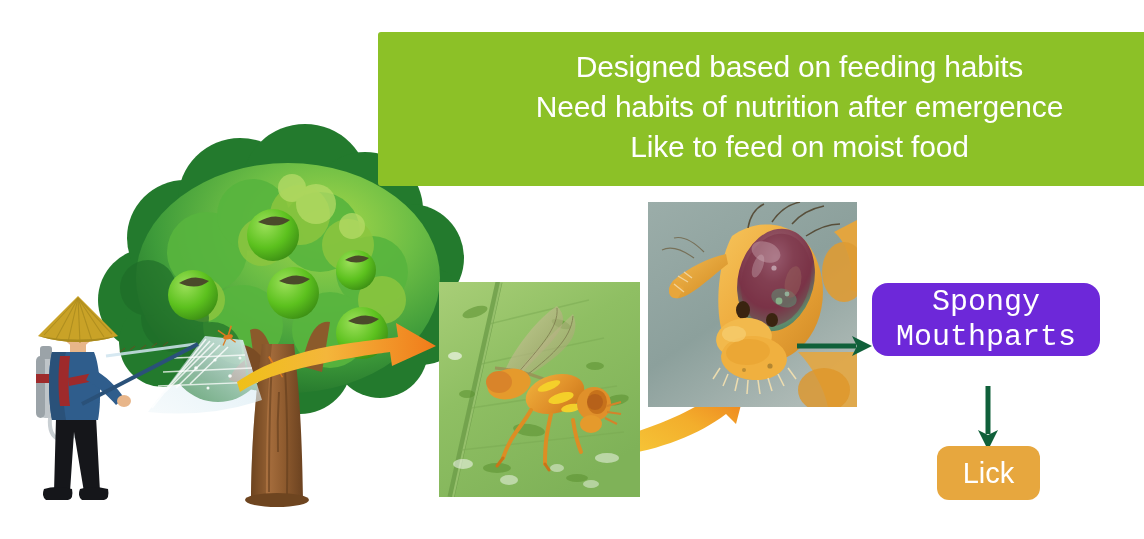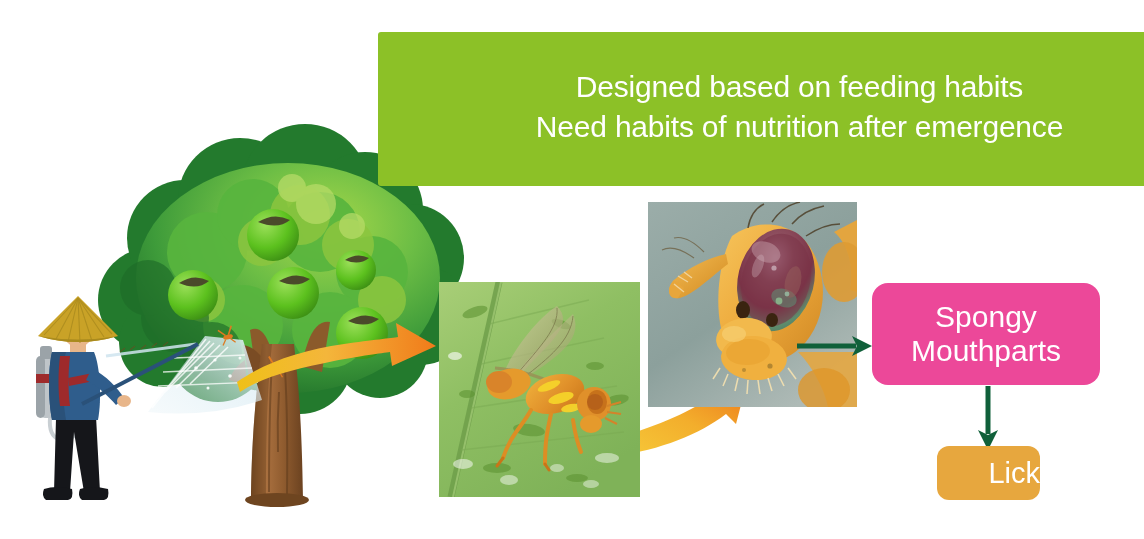--- a/index.html
+++ b/index.html
@@ -42,46 +42,47 @@
     white-space: nowrap;
     letter-spacing: -0.2px;
     text-align: center;
   }
 
   
   #mouthparts-box {
     left: 872px;
     top: 283px;
     width: 228px;
-    height: 102px;
-    background: #ec4899;
+    height: 73px;
+    background: #6d28d9;
     border-radius: 16px;
     display: flex;
     align-items: center;
     justify-content: center;
     text-align: center;
+    font-family: Liberation Mono, monospace;
   }
   #mouthparts-box .label {
     color: #ffffff;
     font-size: 30px;
     line-height: 1.14;
     white-space: pre-line;
   }
 
   
   #lick-box {
     left: 937px;
     top: 446px;
     width: 103px;
     height: 54px;
     background: #E7A73E;
     border-radius: 12px;
     display: flex;
     align-items: center;
-    justify-content: flex-end;
+    justify-content: center;
   }
   #lick-box .label {
     color: #ffffff;
     font-size: 29px;
     line-height: 1;
   }
 
   
   .svg-layer { left: 0; top: 0; width: 1144px; height: 539px; pointer-events: none; }
 
@@ -525,20 +526,21 @@
   <svg class="abs svg-layer" viewBox="0 0 1144 539" xmlns="http://www.w3.org/2000/svg">
     <g>
       <line x1="797" y1="346" x2="856" y2="346" stroke="#10603A" stroke-width="5"></line>
       <path d="M852 336 L872 346 L852 356 L857 346 Z" fill="#10603A"></path>
     </g>
   </svg>
 
   <div class="abs" id="banner">
     <div class="banner-line">Designed based on feeding habits</div>
     <div class="banner-line">Need habits of nutrition after emergence</div>
+    <div class="banner-line">Like to feed on moist food</div>
   </div>
 
   <div class="abs" id="mouthparts-box">
     <div class="label">Spongy
 Mouthparts</div>
   </div>
 
   <svg class="abs svg-layer" viewBox="0 0 1144 539" xmlns="http://www.w3.org/2000/svg">
     <g>
       <line x1="988" y1="386" x2="988" y2="434" stroke="#10603A" stroke-width="5"></line>

